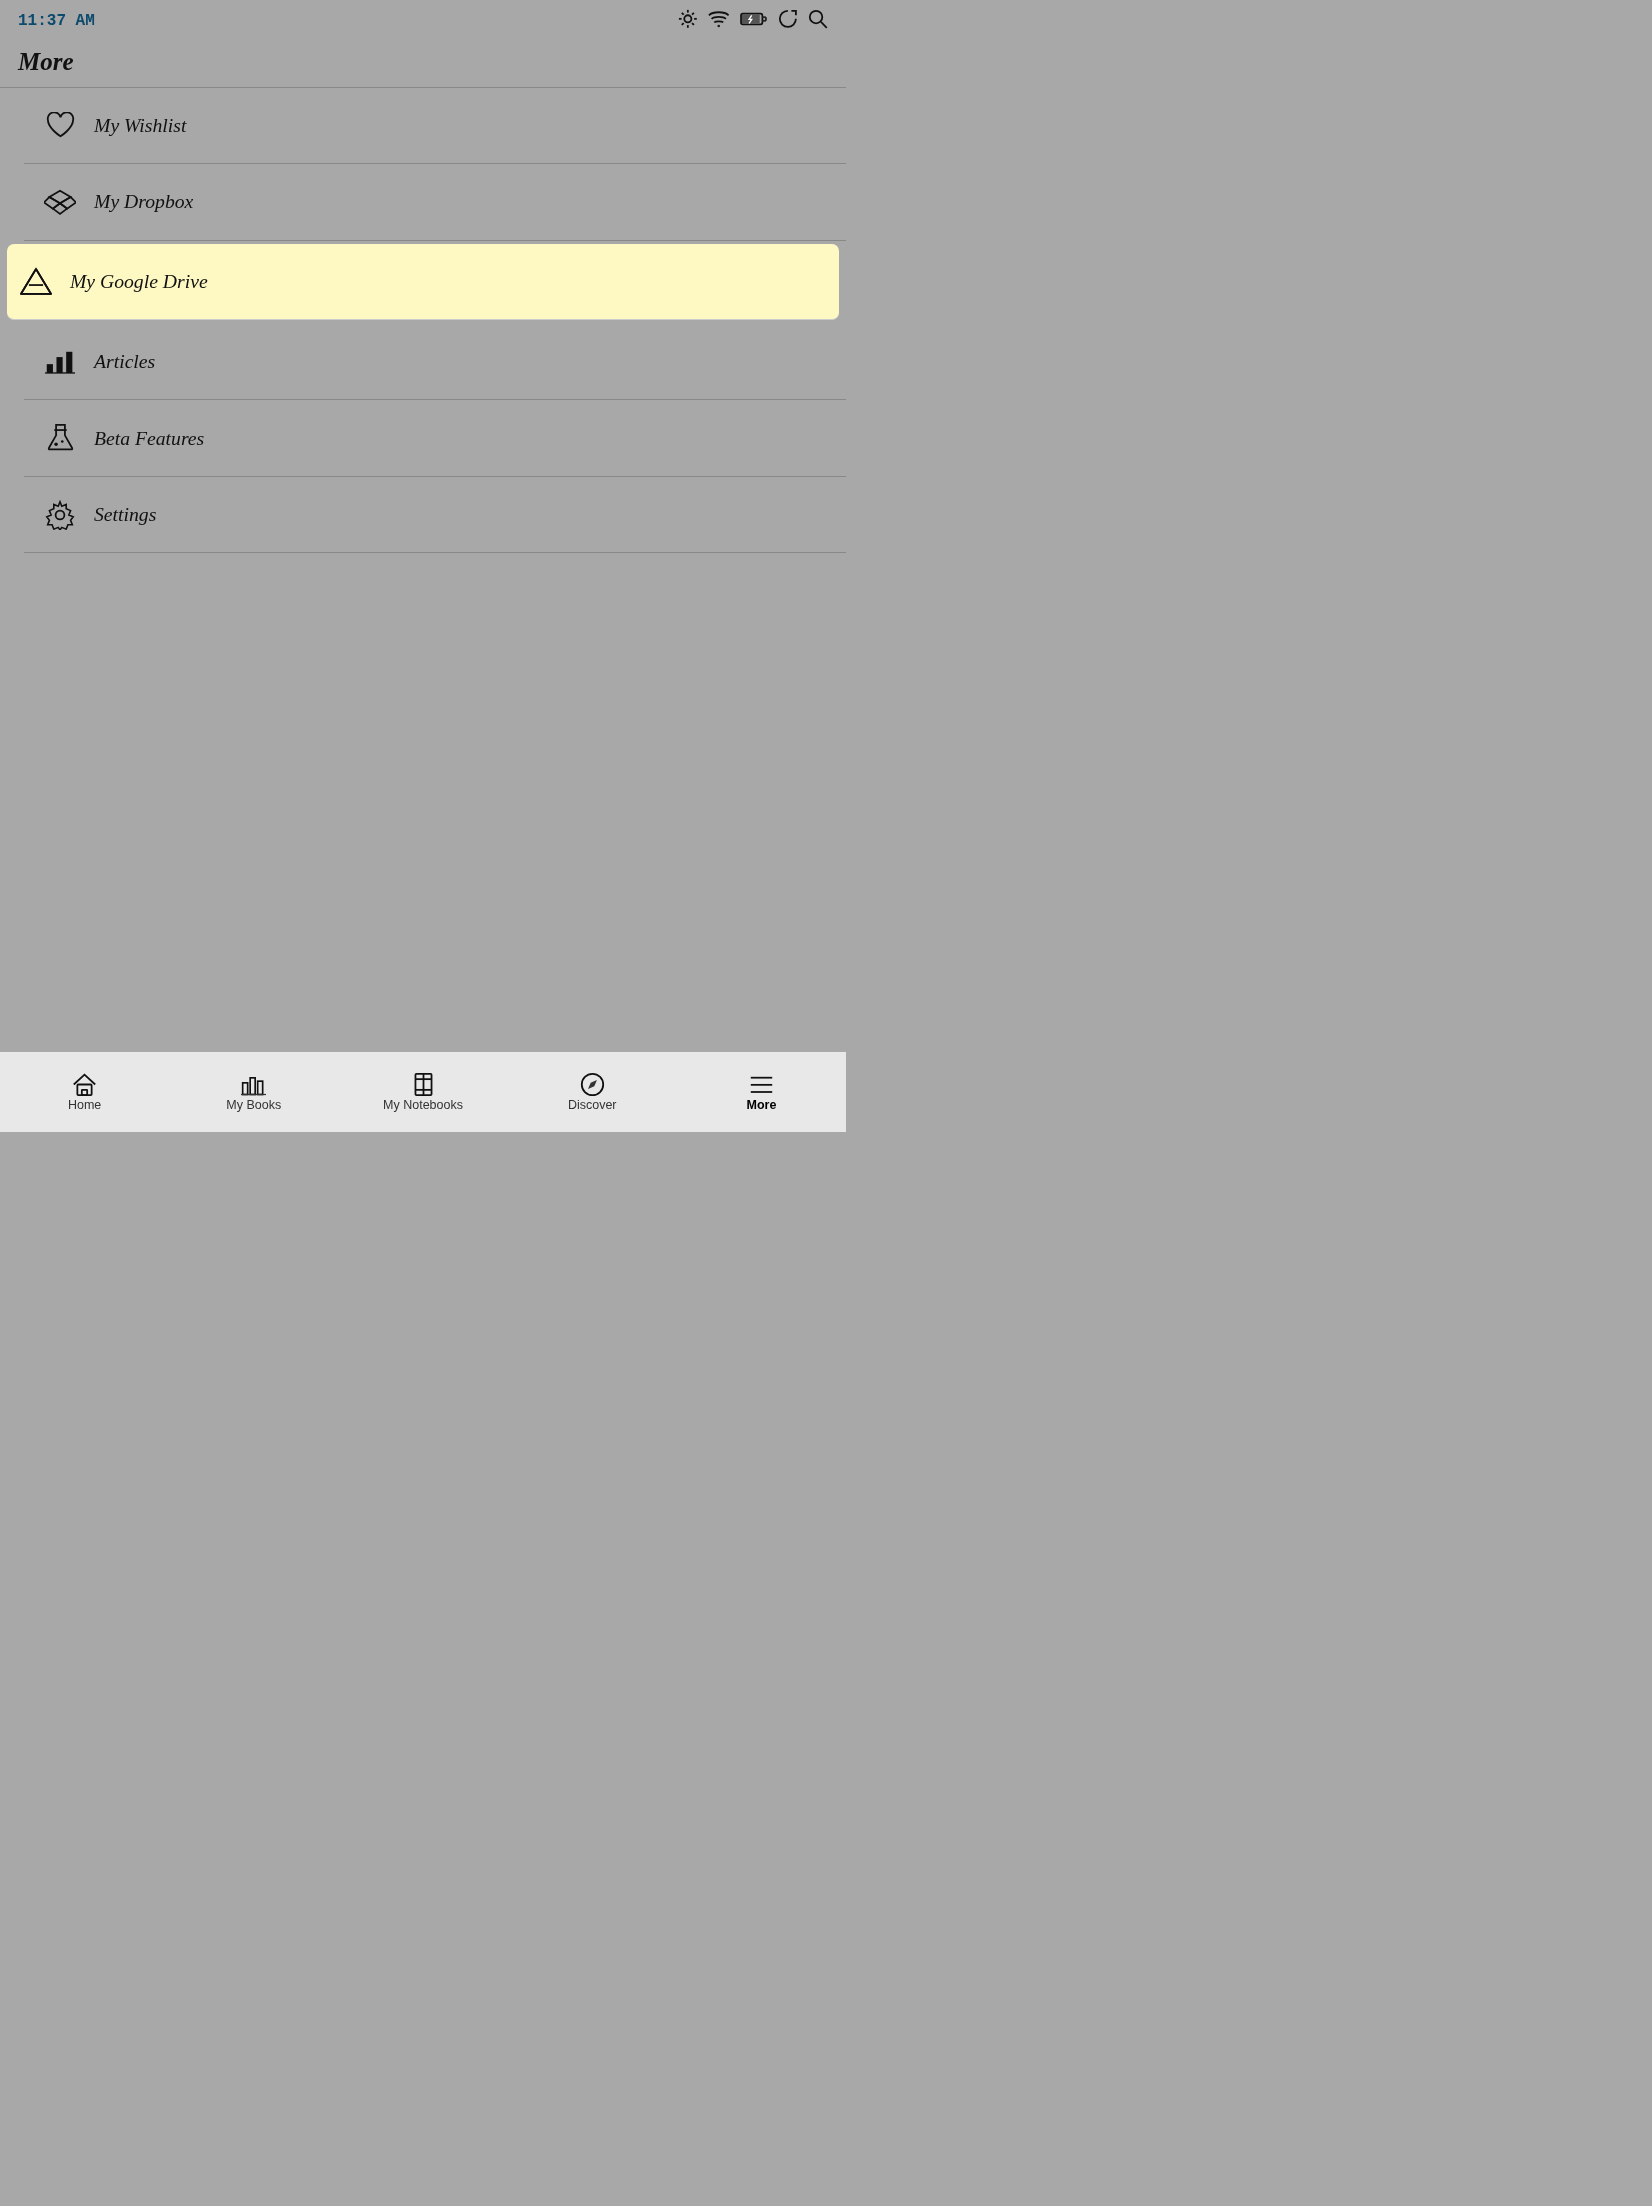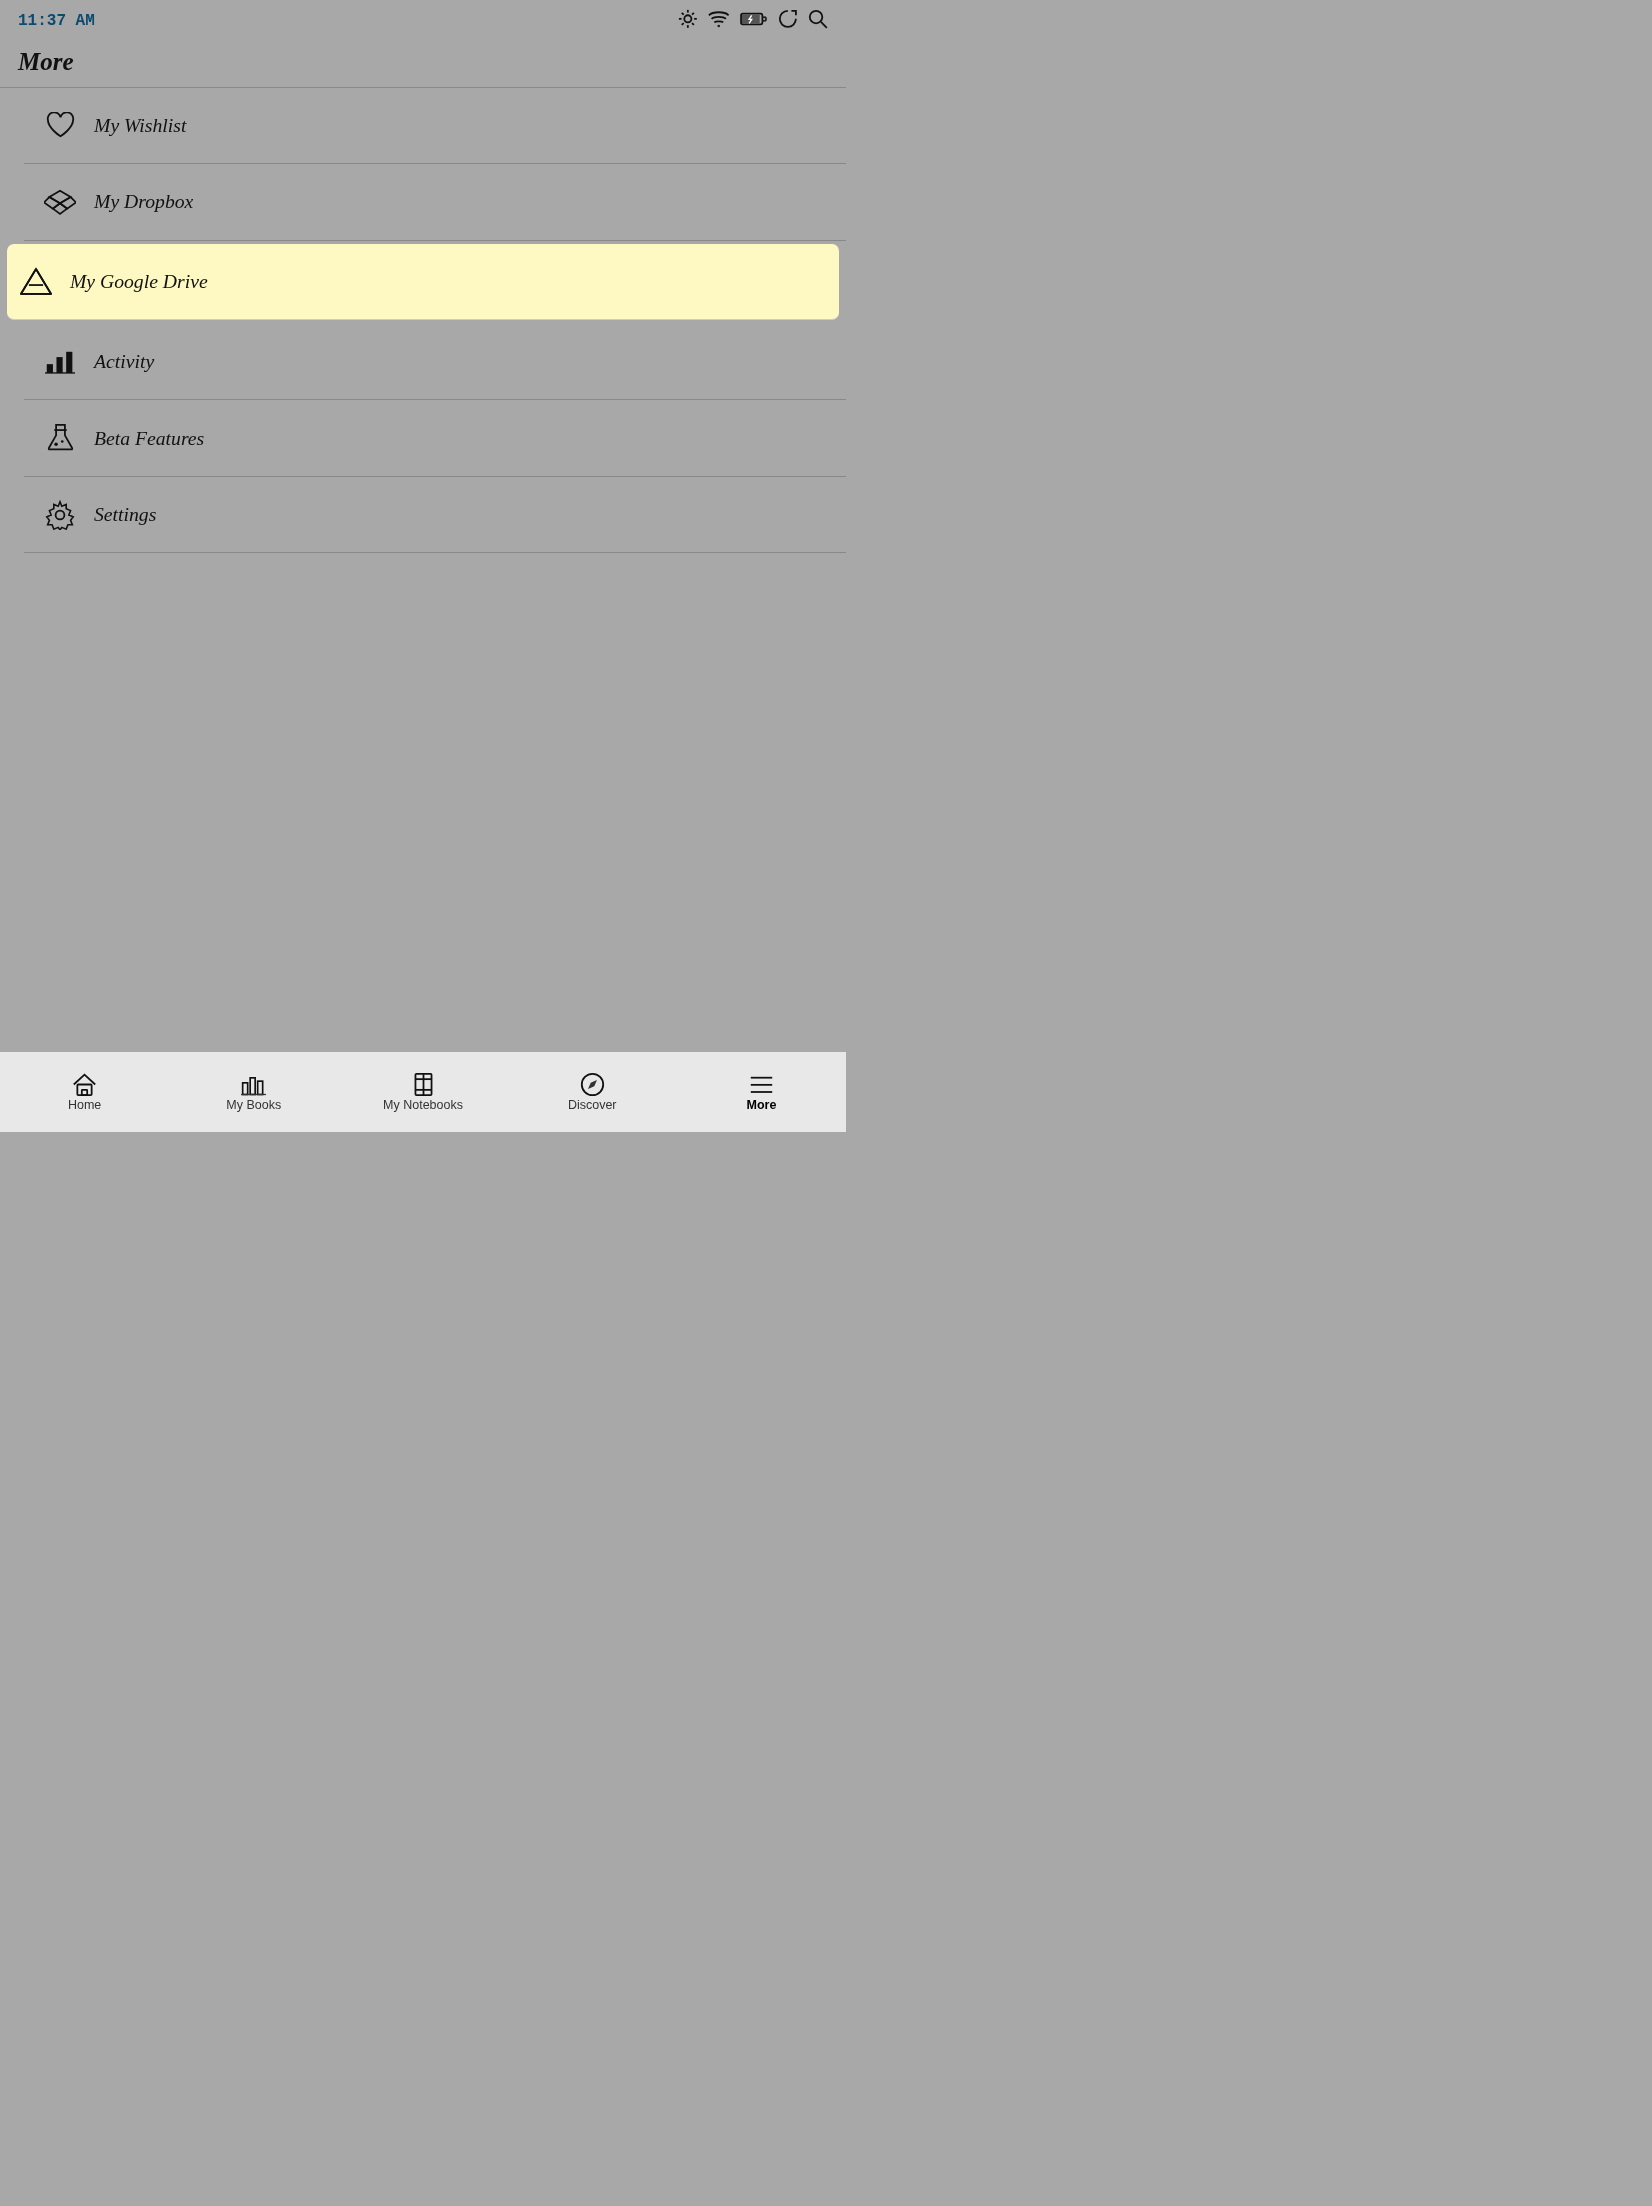--- a/index.html
+++ b/index.html
@@ -254,21 +254,21 @@
   <li class="menu-item">
     <div class="menu-item-icon">
       <svg width="30" height="27" viewBox="0 0 34 30" stroke="#111" stroke-width="2" fill="none">
 
         <rect x="2" y="18" width="7" height="10" fill="#111" stroke="none"></rect>
         <rect x="13" y="10" width="7" height="18" fill="#111" stroke="none"></rect>
         <rect x="24" y="4" width="7" height="24" fill="#111" stroke="none"></rect>
         <line x1="0" y1="28" x2="34" y2="28" stroke="#111" stroke-width="1.5"></line>
       </svg>
     </div>
-    <span class="menu-item-label">Activity</span>
+    <span class="menu-item-label">Articles</span>
   </li>
 
   <li class="menu-item">
     <div class="menu-item-icon">
       <svg width="27" height="30" viewBox="0 0 30 34" stroke="#111" stroke-width="2" fill="none">
 
         <path d="M10 2 L10 14 L2 28 Q1 30 3 30 H27 Q29 30 28 28 L20 14 L20 2 Z"></path>
         <line x1="8" y1="8" x2="22" y2="8"></line>
         <circle cx="10" cy="24" r="2" fill="#111" stroke="none"></circle>
         <circle cx="17" cy="21" r="1.5" fill="#111" stroke="none"></circle>

